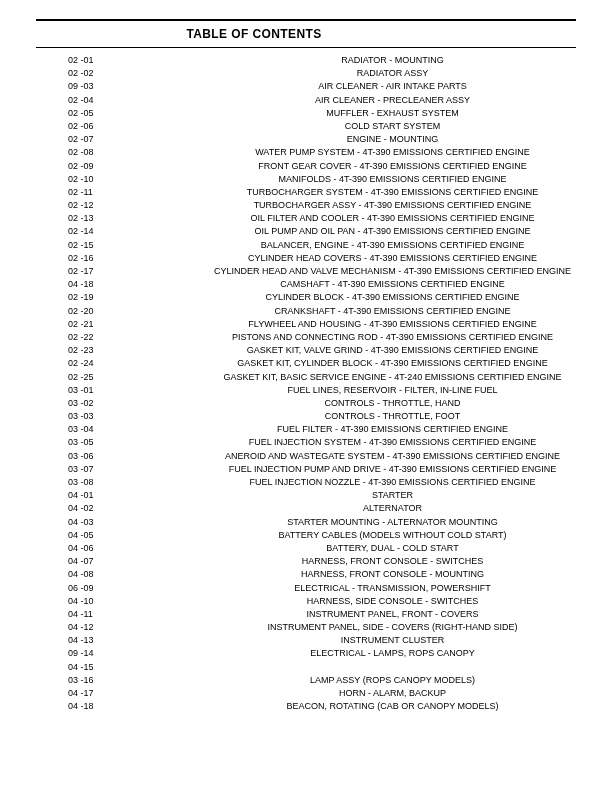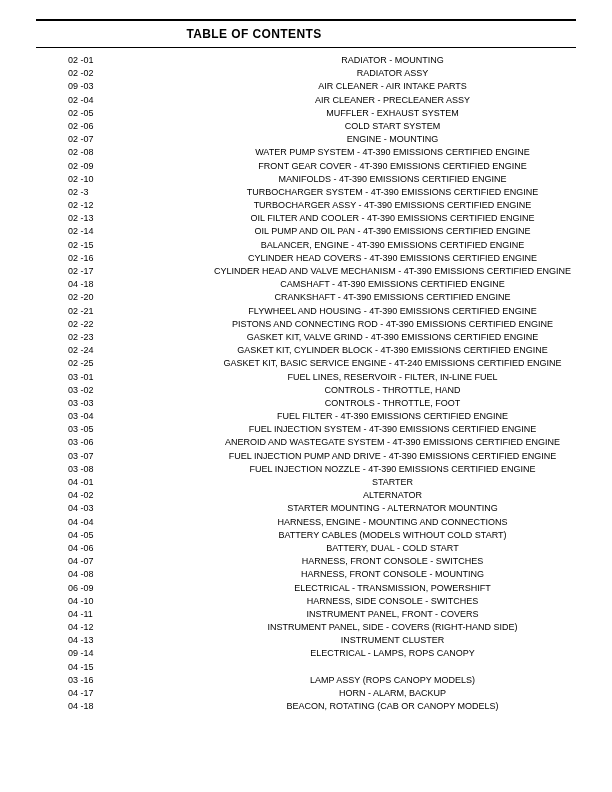--- a/index.html
+++ b/index.html
@@ -105,21 +105,21 @@
       </div>
       <div class="toc-row">
         <span class="toc-code">02 -09</span>
         <span class="toc-label">FRONT GEAR COVER - 4T-390 EMISSIONS CERTIFIED ENGINE</span>
       </div>
       <div class="toc-row">
         <span class="toc-code">02 -10</span>
         <span class="toc-label">MANIFOLDS - 4T-390 EMISSIONS CERTIFIED ENGINE</span>
       </div>
       <div class="toc-row">
-        <span class="toc-code">02 -3</span>
+        <span class="toc-code">02 -11</span>
         <span class="toc-label">TURBOCHARGER SYSTEM - 4T-390 EMISSIONS CERTIFIED ENGINE</span>
       </div>
       <div class="toc-row">
         <span class="toc-code">02 -12</span>
         <span class="toc-label">TURBOCHARGER ASSY - 4T-390 EMISSIONS CERTIFIED ENGINE</span>
       </div>
       <div class="toc-row">
         <span class="toc-code">02 -13</span>
         <span class="toc-label">OIL FILTER AND COOLER - 4T-390 EMISSIONS CERTIFIED ENGINE</span>
       </div>
@@ -137,20 +137,24 @@
       </div>
       <div class="toc-row">
         <span class="toc-code">02 -17</span>
         <span class="toc-label">CYLINDER HEAD AND VALVE MECHANISM - 4T-390 EMISSIONS CERTIFIED ENGINE</span>
       </div>
       <div class="toc-row">
         <span class="toc-code">04 -18</span>
         <span class="toc-label">CAMSHAFT - 4T-390 EMISSIONS CERTIFIED ENGINE</span>
       </div>
       <div class="toc-row">
+        <span class="toc-code">02 -19</span>
+        <span class="toc-label">CYLINDER BLOCK - 4T-390 EMISSIONS CERTIFIED ENGINE</span>
+      </div>
+      <div class="toc-row">
         <span class="toc-code">02 -20</span>
         <span class="toc-label">CRANKSHAFT - 4T-390 EMISSIONS CERTIFIED ENGINE</span>
       </div>
       <div class="toc-row">
         <span class="toc-code">02 -21</span>
         <span class="toc-label">FLYWHEEL AND HOUSING - 4T-390 EMISSIONS CERTIFIED ENGINE</span>
       </div>
       <div class="toc-row">
         <span class="toc-code">02 -22</span>
         <span class="toc-label">PISTONS AND CONNECTING ROD - 4T-390 EMISSIONS CERTIFIED ENGINE</span>
@@ -203,24 +207,20 @@
         <span class="toc-code">04 -01</span>
         <span class="toc-label">STARTER</span>
       </div>
       <div class="toc-row">
         <span class="toc-code">04 -02</span>
         <span class="toc-label">ALTERNATOR</span>
       </div>
       <div class="toc-row">
         <span class="toc-code">04 -03</span>
         <span class="toc-label">STARTER MOUNTING - ALTERNATOR MOUNTING</span>
-      </div>
-      <div class="toc-row">
-        <span class="toc-code">04 -04</span>
-        <span class="toc-label">HARNESS, ENGINE - MOUNTING AND CONNECTIONS</span>
       </div>
       <div class="toc-row">
         <span class="toc-code">04 -05</span>
         <span class="toc-label">BATTERY CABLES (MODELS WITHOUT COLD START)</span>
       </div>
       <div class="toc-row">
         <span class="toc-code">04 -06</span>
         <span class="toc-label">BATTERY, DUAL - COLD START</span>
       </div>
       <div class="toc-row">

